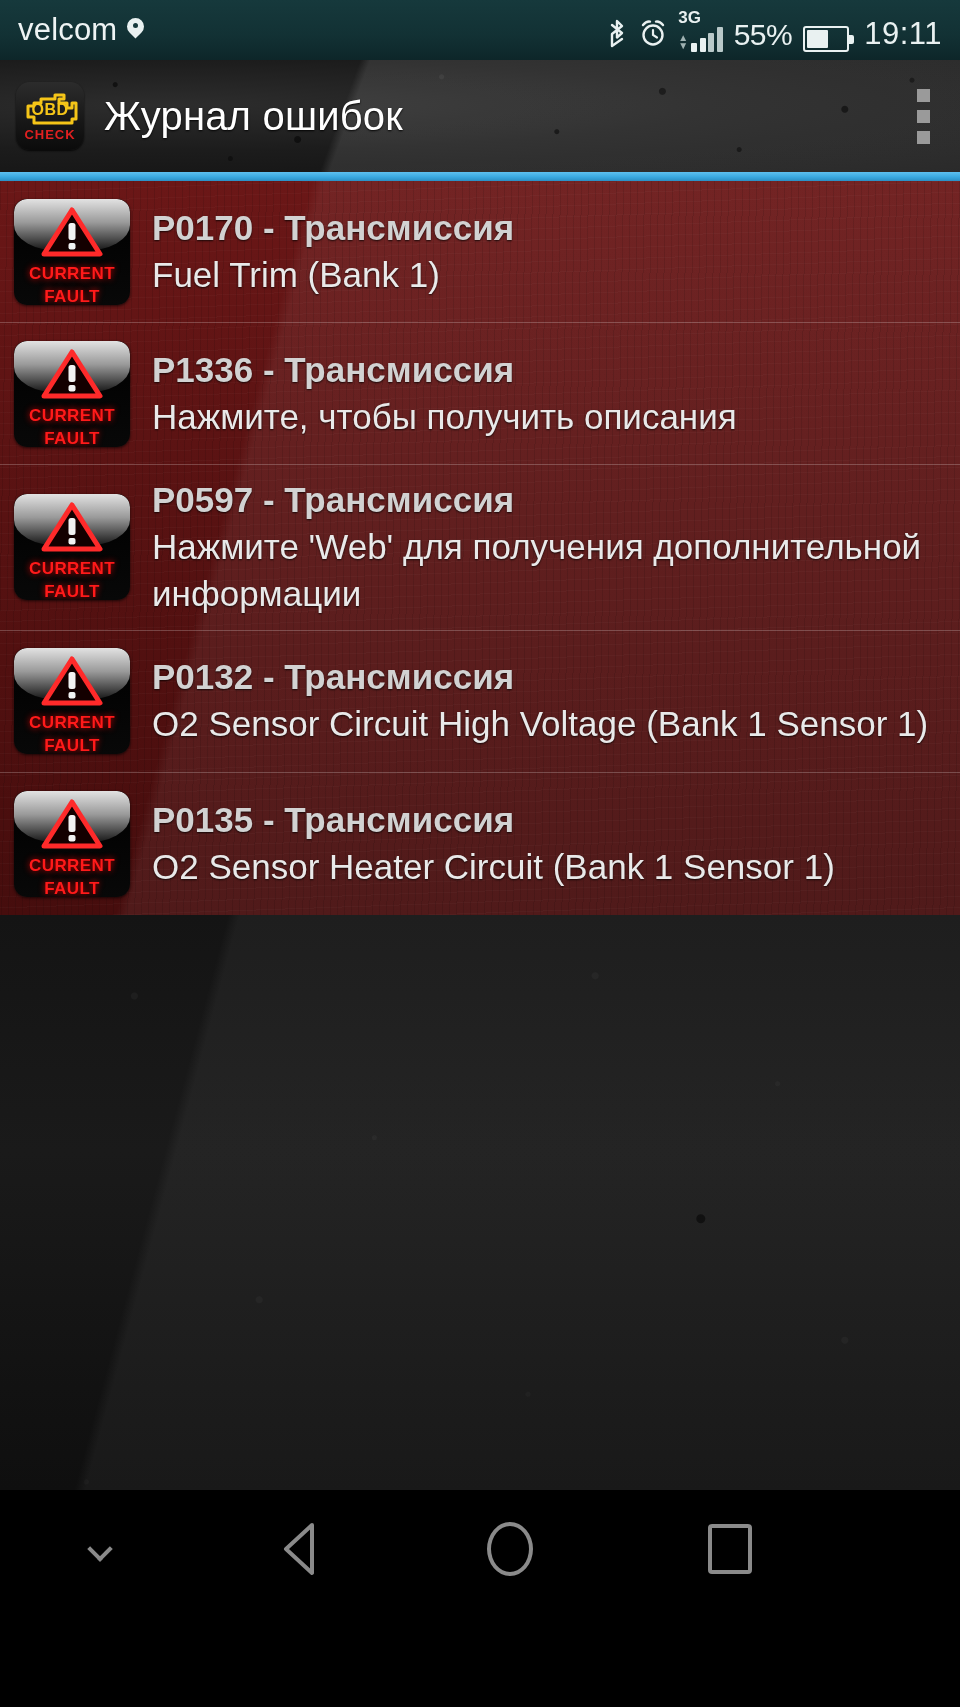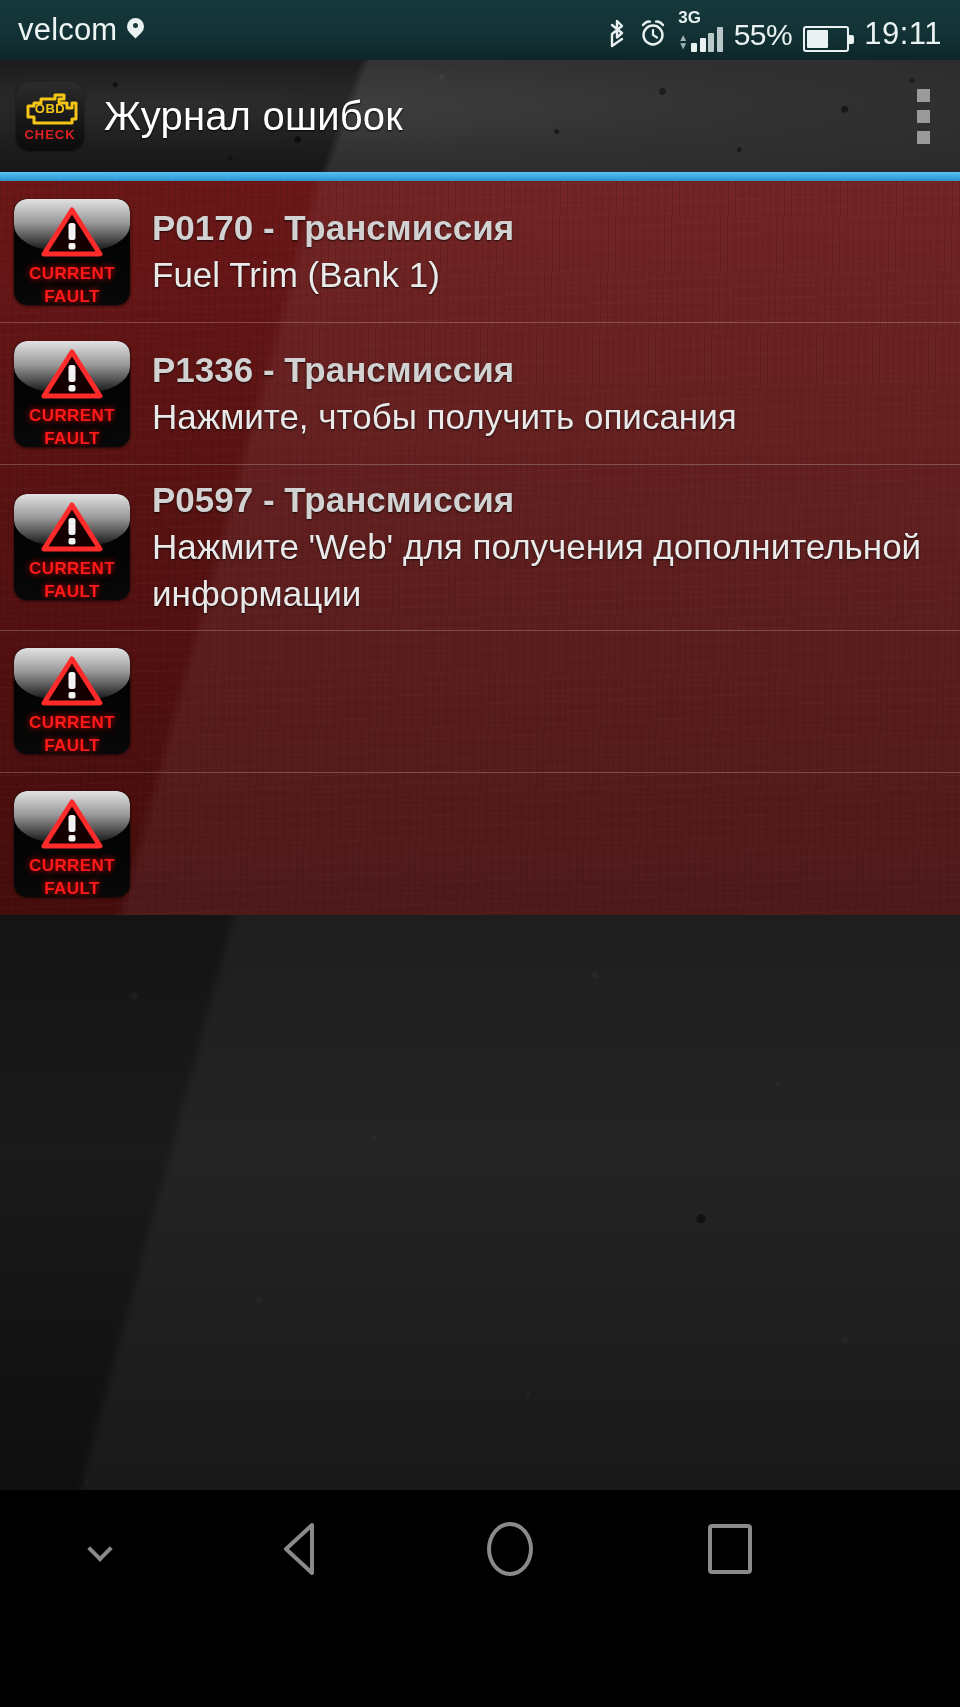--- a/index.html
+++ b/index.html
@@ -99,21 +99,21 @@
     position:relative; flex:none; z-index:2;
     display:flex; flex-direction:column; align-items:center; justify-content:center;
     box-shadow:0 1px 2px rgba(0,0,0,.8);
   }
   #engine-glyph {
     position:relative; width:56px; height:34px; margin-top:2px;
   }
   #engine-glyph svg { display:block; }
   #icon-obd-text {
     position:absolute; left:0; right:0; top:9px;
-    text-align:center; font-size:13px; font-weight:bold;
+    text-align:center; font-size:16px; font-weight:bold;
     color:#f5c518; letter-spacing:0.5px; line-height:1;
   }
   #icon-check-text {
     font-size:13px; font-weight:bold; color:#e02020;
     letter-spacing:1px; line-height:1; margin-top:1px;
   }
 
   #app-title {
     color:#ffffff; font-size:40px; font-weight:400;
     margin-left:20px; z-index:2; letter-spacing:0.2px;
@@ -382,32 +382,40 @@
         <div class="fault-badge">
           <span class="gloss"></span>
           <span class="warn-tri"><svg width="62" height="52" viewBox="0 0 62 52">
               <path d="M31 4 L59 48 L3 48 Z" fill="#140000" stroke="#ff2a2a" stroke-width="5" stroke-linejoin="round"></path>
               <rect x="27.5" y="17" width="7" height="17" rx="2.5" fill="#f2f2f2"></rect>
               <rect x="27.5" y="37" width="7" height="6.5" rx="2" fill="#f2f2f2"></rect>
             </svg></span>
           <span class="badge-line1">CURRENT</span>
           <span class="badge-line2">FAULT</span>
         </div>
+        <div class="fault-text">
+          <div class="fault-code">P0132 - Трансмиссия</div>
+          <div class="fault-desc">O2 Sensor Circuit High Voltage (Bank 1 Sensor 1)</div>
+        </div>
       </div>
       <div class="fault-row">
         <div class="fault-badge">
           <span class="gloss"></span>
           <span class="warn-tri"><svg width="62" height="52" viewBox="0 0 62 52">
               <path d="M31 4 L59 48 L3 48 Z" fill="#140000" stroke="#ff2a2a" stroke-width="5" stroke-linejoin="round"></path>
               <rect x="27.5" y="17" width="7" height="17" rx="2.5" fill="#f2f2f2"></rect>
               <rect x="27.5" y="37" width="7" height="6.5" rx="2" fill="#f2f2f2"></rect>
             </svg></span>
           <span class="badge-line1">CURRENT</span>
           <span class="badge-line2">FAULT</span>
         </div>
+        <div class="fault-text">
+          <div class="fault-code">P0135 - Трансмиссия</div>
+          <div class="fault-desc">O2 Sensor Heater Circuit (Bank 1 Sensor 1)</div>
+        </div>
       </div>
     </div>
 
   <div id="empty-area" style="top: 915px; height: 675px;"></div>
 
   <div id="navbar">
     <div class="nav-btn" id="nav-hide">
       <span class="chev-down"></span>
     </div>
     <div class="nav-btn" id="nav-back">

